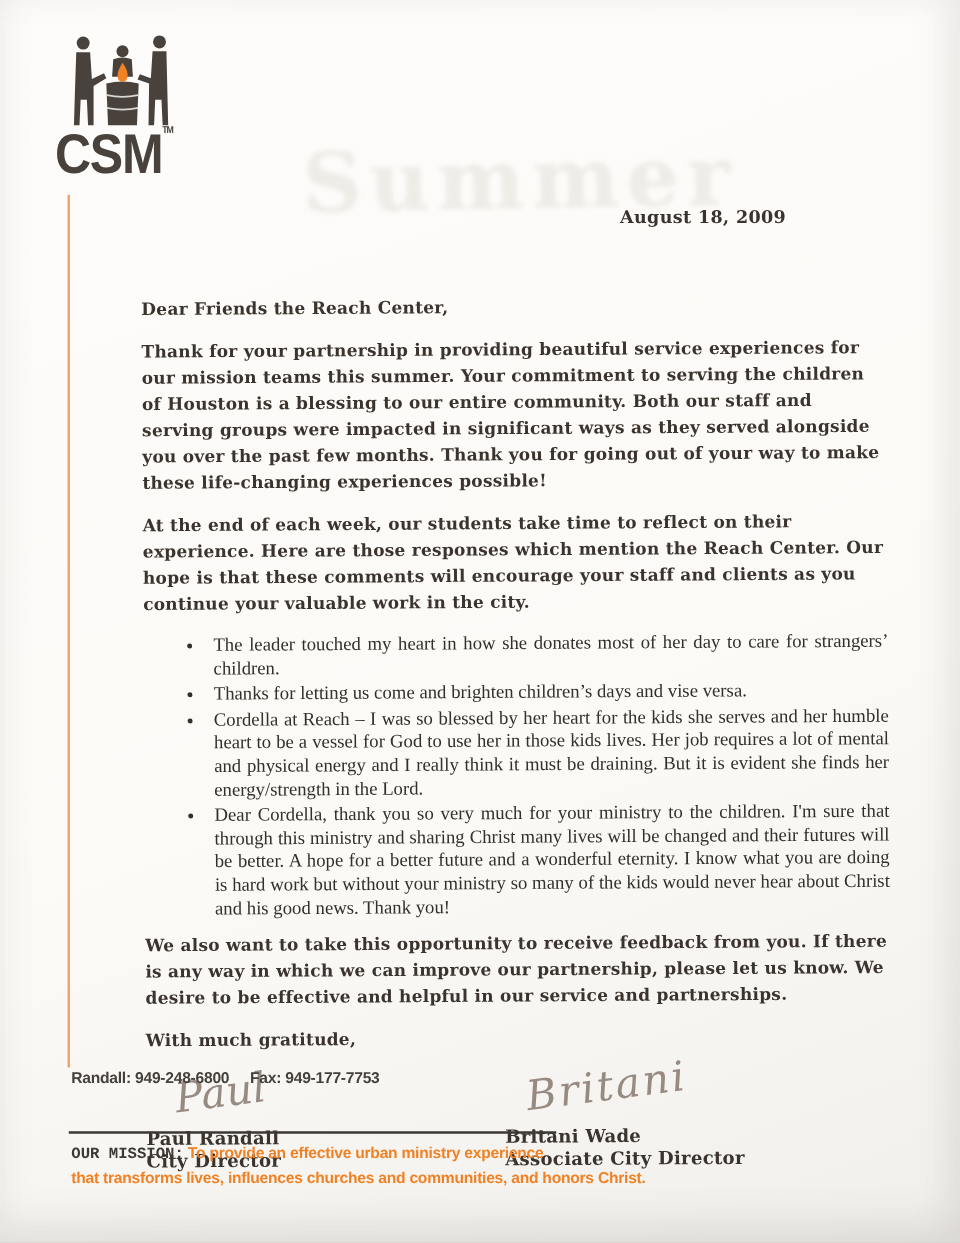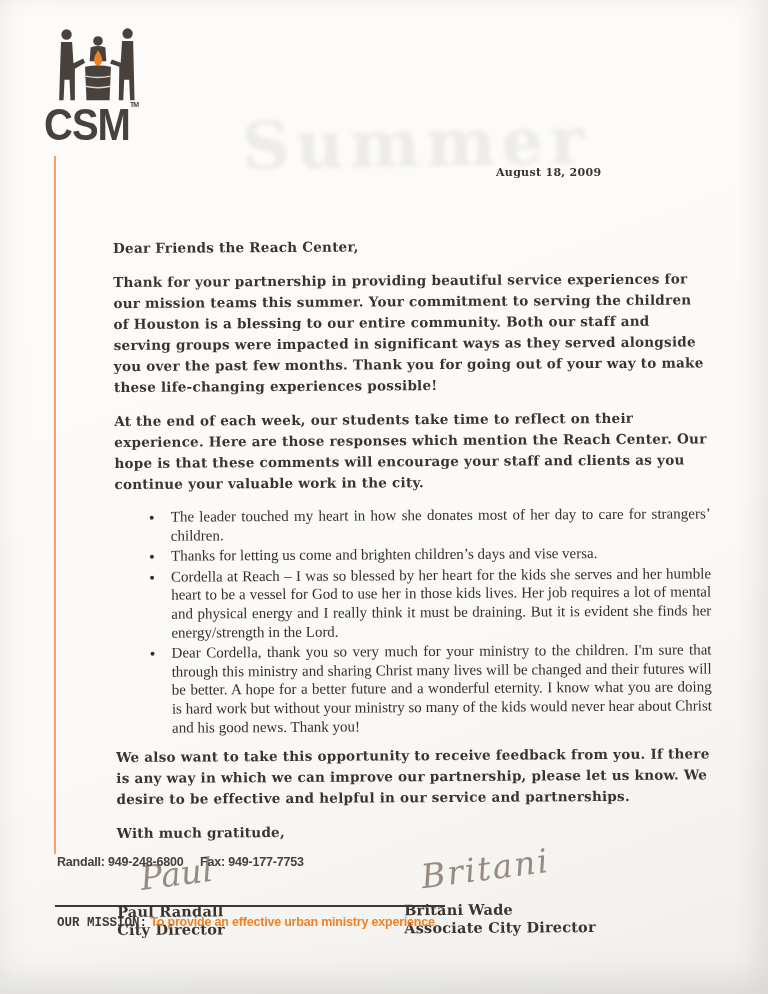--- a/index.html
+++ b/index.html
@@ -42,21 +42,21 @@
     color:rgba(150,140,122,0.14);
     filter:blur(2px);
     transform:rotate(-1deg);
     user-select:none;
   }
 
   
   .date {
     position:absolute; left:496px; top:166px;
     font-family:"DejaVu Serif", serif; font-weight:700;
-    font-size:11px; color:#3b342e; letter-spacing:0.3px;
+    font-size:14px; color:#3b342e; letter-spacing:0.3px;
   }
   .content {
     position:absolute; left:113px; top:238px; width:596px;
     transform:rotate(-0.35deg); transform-origin:top left;
     font-family:"DejaVu Serif", serif; font-weight:700;
     font-size:13.6px; line-height:21px; color:#3b342e;
     letter-spacing:0.2px;
   }
   .content p { margin:0 0 13px 0; }
   .salutation { margin:0 0 9px 0; }
@@ -178,15 +178,18 @@
     </div>
   </div>
 
   <div class="footer-rule"></div>
 
   <div class="mission">
     <div>
       <span class="mission-label">OUR MISSION:</span>
       <span>To provide an effective urban ministry experience</span>
     </div>
+    <div>
+      <span>that transforms lives, influences churches and communities, and honors Christ.</span>
+    </div>
   </div>
 
 </div>
 
 </body></html>

